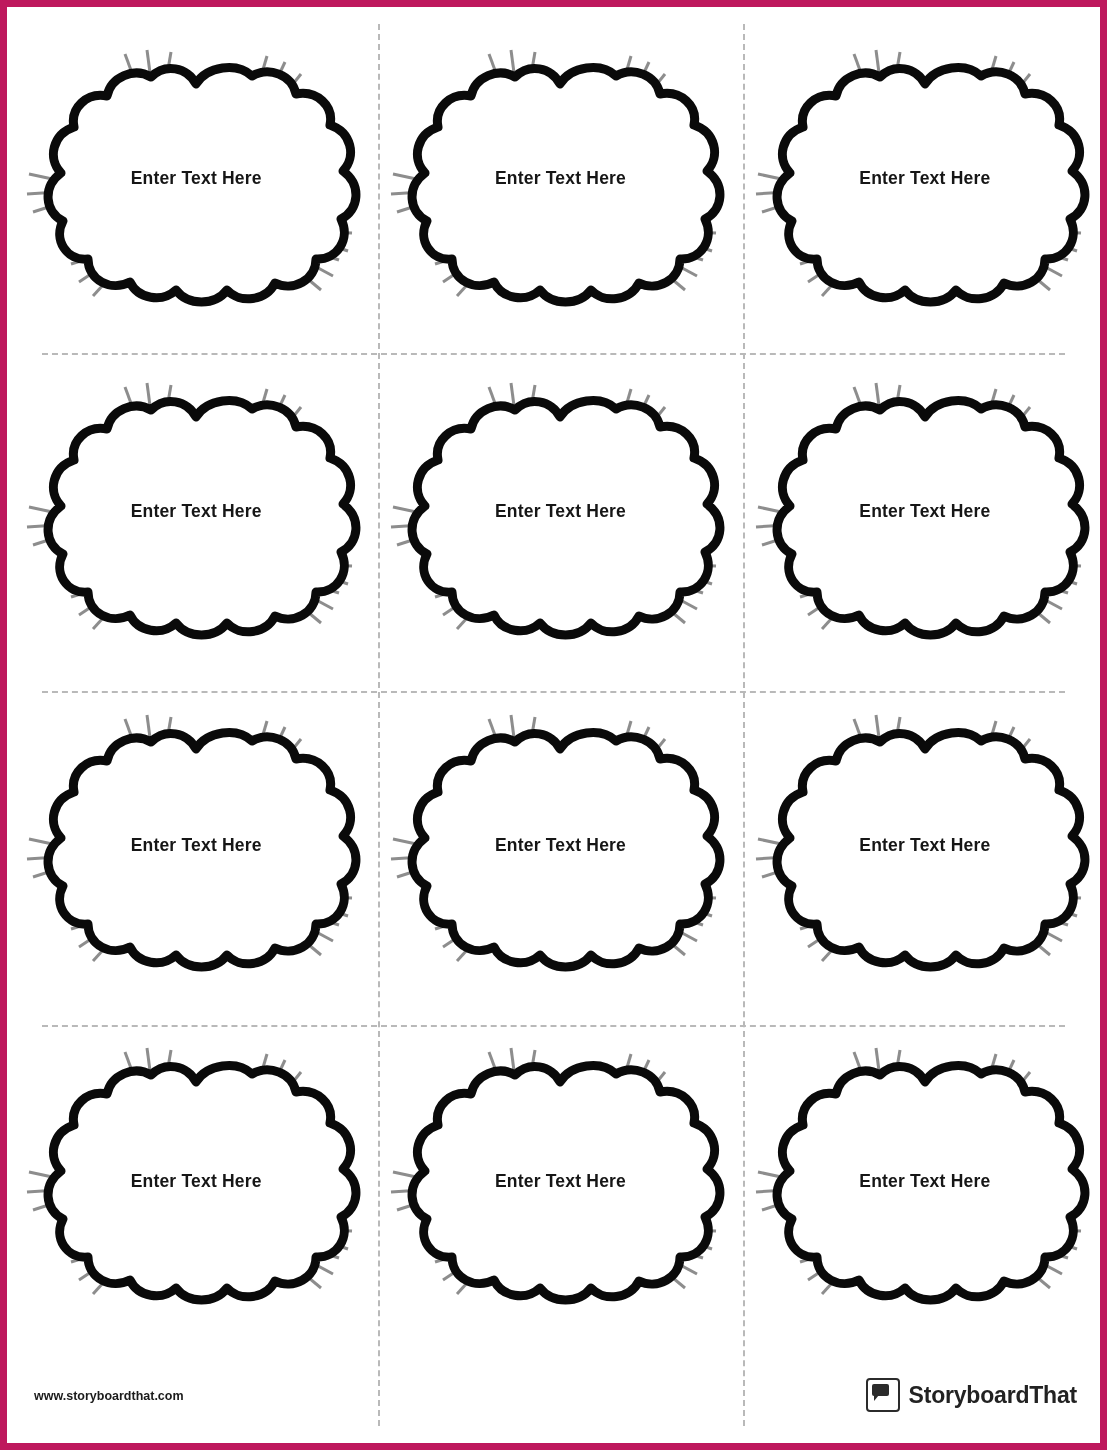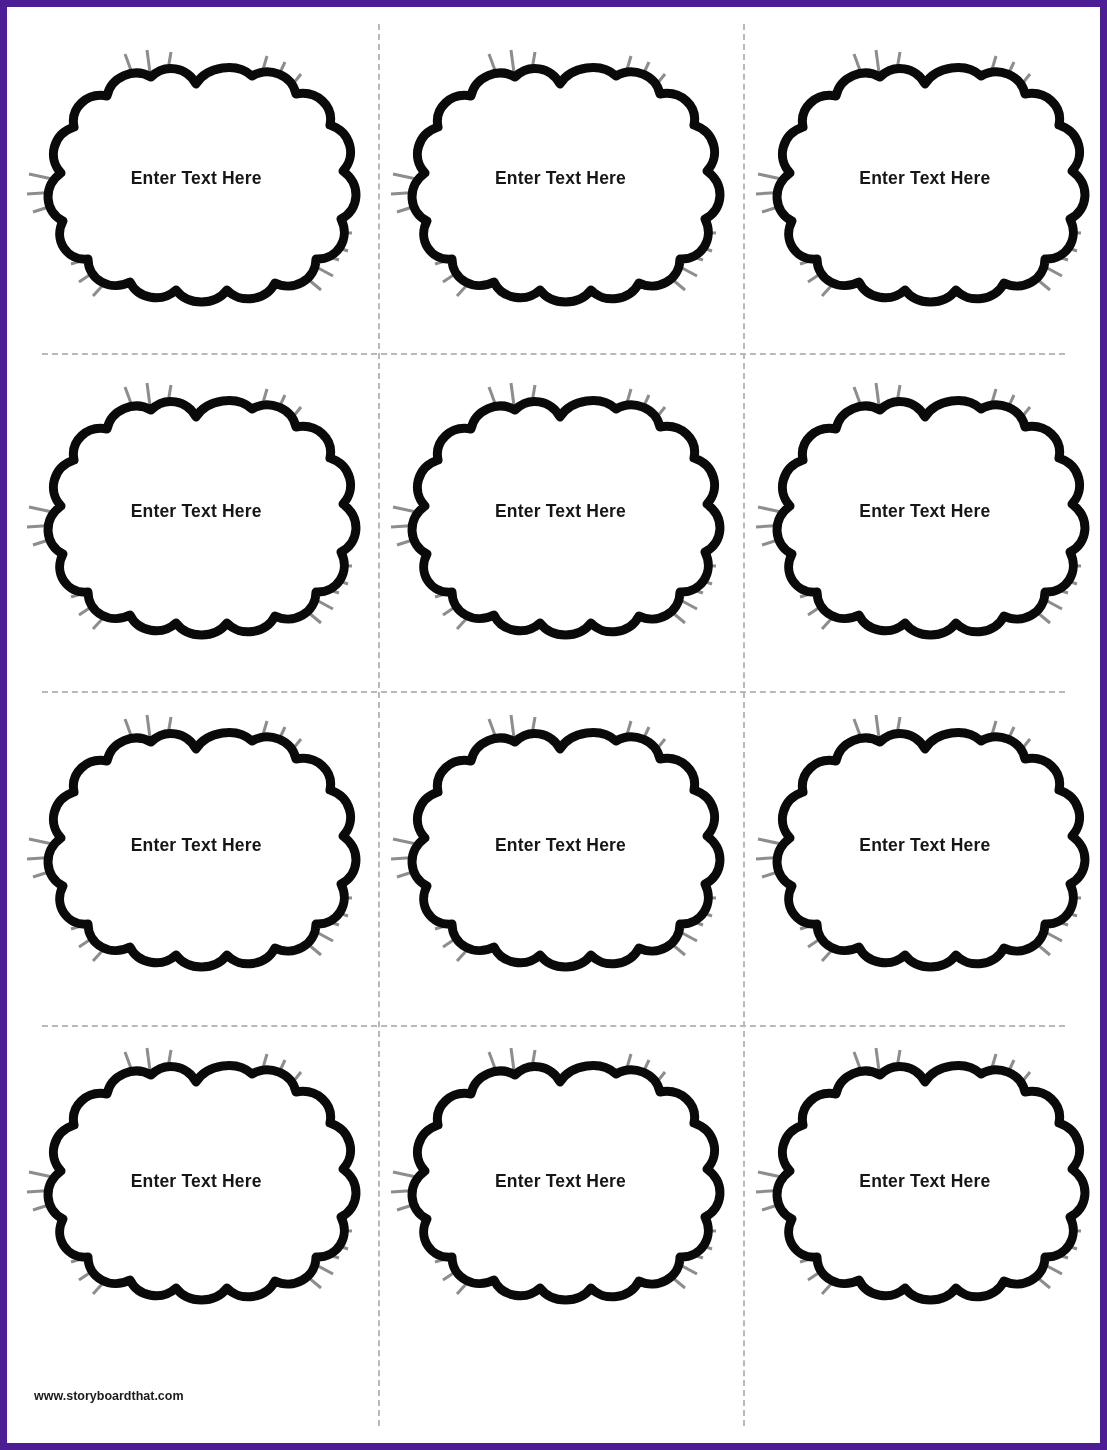--- a/index.html
+++ b/index.html
@@ -12,21 +12,21 @@
     height: 1450px;
     font-family: "Liberation Sans", sans-serif;
     overflow: hidden;
   }
 
   .page {
     position: relative;
     width: 1107px;
     height: 1450px;
     box-sizing: border-box;
-    border: 7px solid #4c1d95;
+    border: 7px solid #be185d;
     background: #ffffff;
   }
 
   .sheet {
     position: absolute;
     left: 7px;
     top: 7px;
     right: 7px;
     bottom: 7px;
     background: #ffffff;
@@ -730,16 +730,20 @@
                      C144 23 166 27 175 44 Z" fill="#ffffff" stroke="#0a0a0a" stroke-width="9" stroke-linejoin="round"></path>
           </svg>
           <div class="bubble-text">Enter Text Here</div>
         </div>
       </div>
 
     </div>
 
     <div class="footer">
       <div class="site-url">www.storyboardthat.com</div>
+      <div class="brand">
+        <span class="brand-mark"></span>
+        <span class="brand-text">StoryboardThat</span>
+      </div>
     </div>
 
   </div>
 </div>
 
 </body></html>

